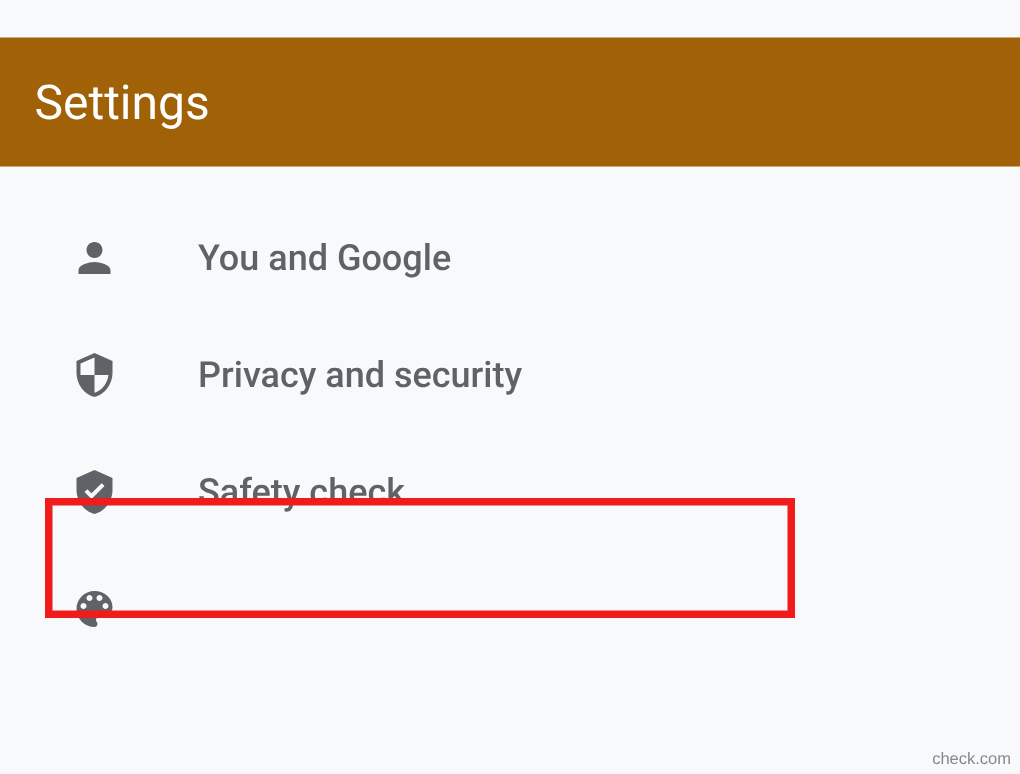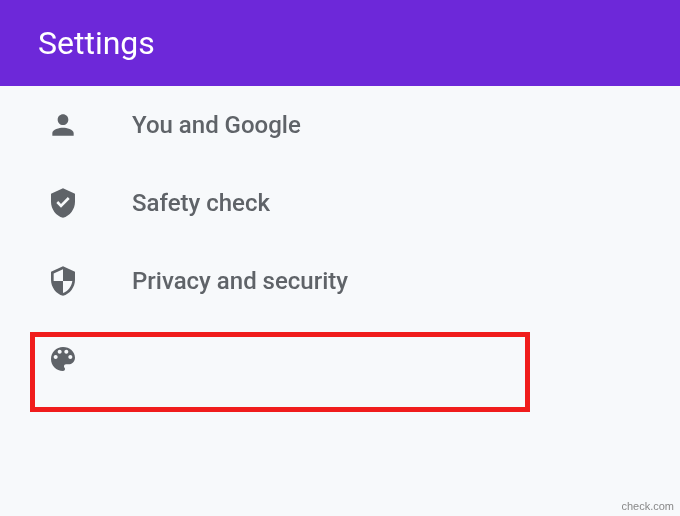--- a/index.html
+++ b/index.html
@@ -9,32 +9,34 @@
     }
     body {
       width: 680px;
       height: 516px;
       font-family: Roboto, Arial, sans-serif;
       background: #f7f9fb;
       overflow: hidden;
       position: relative;
     }
     .header {
-      background: #6d28d9;
+      background: #a16207;
       height: 86px;
       display: flex;
       align-items: center;
-      padding-left: 38px;
+      padding-left: 23px;
+      margin-top: 25px;
     }
     .header-title {
       color: white;
       font-size: 32px;
       font-weight: 400;
     }
     .menu {
+      padding-top: 22px;
     }
     .menu-item {
       display: flex;
       align-items: center;
       height: 78px;
       padding-left: 46px;
       position: relative;
     }
     .menu-item .icon {
       width: 34px;
@@ -88,34 +90,34 @@
           <path d="M12 12c2.21 0 4-1.79 4-4s-1.79-4-4-4-4 1.79-4 4 1.79 4 4 4zm0 2c-2.67 0-8 1.34-8 4v2h16v-2c0-2.66-5.33-4-8-4z"></path>
         </svg>
     </span>
     <span class="label">You and Google</span>
   </div>
 
 
   <div class="menu-item">
     <span class="icon">
       <svg viewBox="0 0 24 24">
-          <path d="M12 1 3 5v6c0 5.55 3.84 10.74 9 12 5.16-1.26 9-6.45 9-12V5l-9-4zm-1.5 14.5-3.5-3.5 1.41-1.41L10.5 12.67l5.09-5.09L17 9l-6.5 6.5z"></path>
+          <path d="M12 1 3 5v6c0 5.55 3.84 10.74 9 12 5.16-1.26 9-6.45 9-12V5l-9-4zm0 2.18 7 3.12V11c0 1.03-.14 2.04-.4 3H12V3.18zM5.4 14C5.14 13.04 5 12.03 5 11V6.3l7-3.12V14H5.4zm6.6 6.93C9.47 20.13 7.3 17.83 6.11 15H12v5.93z" fill="none"></path>
+          <path d="M12 1 3 5v6c0 5.55 3.84 10.74 9 12 5.16-1.26 9-6.45 9-12V5l-9-4zm0 10.99h7c-.53 4.12-3.28 7.79-7 8.94V12H5V6.3l7-3.11v8.8z"></path>
         </svg>
     </span>
-    <span class="label">Safety check</span>
+    <span class="label">Privacy and security</span>
   </div>
 
   <div class="menu-item">
     <span class="icon">
       <svg viewBox="0 0 24 24">
-          <path d="M12 1 3 5v6c0 5.55 3.84 10.74 9 12 5.16-1.26 9-6.45 9-12V5l-9-4zm0 2.18 7 3.12V11c0 1.03-.14 2.04-.4 3H12V3.18zM5.4 14C5.14 13.04 5 12.03 5 11V6.3l7-3.12V14H5.4zm6.6 6.93C9.47 20.13 7.3 17.83 6.11 15H12v5.93z" fill="none"></path>
-          <path d="M12 1 3 5v6c0 5.55 3.84 10.74 9 12 5.16-1.26 9-6.45 9-12V5l-9-4zm0 10.99h7c-.53 4.12-3.28 7.79-7 8.94V12H5V6.3l7-3.11v8.8z"></path>
+          <path d="M12 1 3 5v6c0 5.55 3.84 10.74 9 12 5.16-1.26 9-6.45 9-12V5l-9-4zm-1.5 14.5-3.5-3.5 1.41-1.41L10.5 12.67l5.09-5.09L17 9l-6.5 6.5z"></path>
         </svg>
     </span>
-    <span class="label">Privacy and security</span>
+    <span class="label">Safety check</span>
   </div>
 
   <div class="menu-item">
     <span class="icon">
       <svg viewBox="0 0 24 24">
           <path d="M12 3c-4.97 0-9 4.03-9 9s4.03 9 9 9c.83 0 1.5-.67 1.5-1.5 0-.39-.15-.74-.39-1.01-.23-.26-.38-.61-.38-.99 0-.83.67-1.5 1.5-1.5H16c2.76 0 5-2.24 5-5 0-4.42-4.03-8-9-8zm-5.5 9c-.83 0-1.5-.67-1.5-1.5S5.67 9 6.5 9 8 9.67 8 10.5 7.33 12 6.5 12zm3-4C8.67 8 8 7.33 8 6.5S8.67 5 9.5 5s1.5.67 1.5 1.5S10.33 8 9.5 8zm5 0c-.83 0-1.5-.67-1.5-1.5S13.67 5 14.5 5s1.5.67 1.5 1.5S15.33 8 14.5 8zm3 4c-.83 0-1.5-.67-1.5-1.5S16.67 9 17.5 9s1.5.67 1.5 1.5-.67 1.5-1.5 1.5z"></path>
         </svg>
     </span>
   </div>
 

